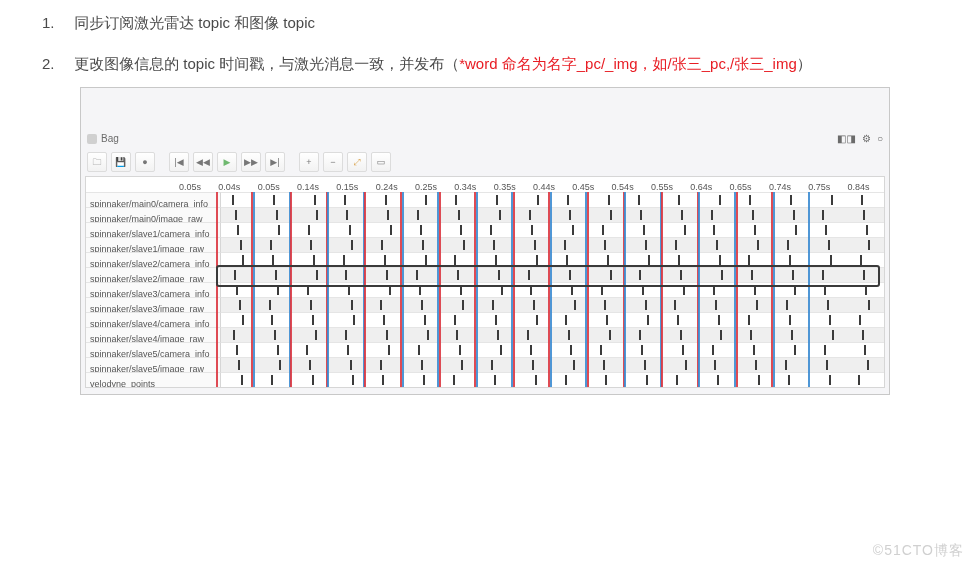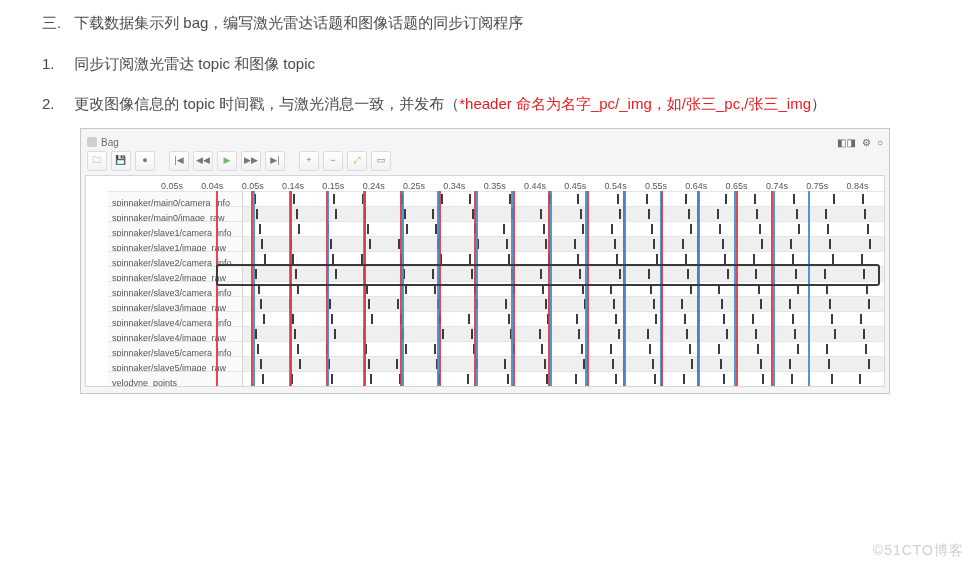--- a/index.html
+++ b/index.html
@@ -28,26 +28,27 @@
     width: 810px;
   }
   .fig-inner {
     border: 1px solid #c8c8c8;
     background: #f5f5f7;
     padding: 2px 2px 6px 2px;
     position: relative;
   }
   .titlebar {
     display:flex;
-    align-items:flex-start;
+    align-items:flex-end;
     justify-content: space-between;
     height:18px;
     padding: 0 4px;
     color:#6b6b6b;
     font-size:10px;
+    margin-top:42px;
   }
   .titlebar .title-left { display:flex; gap:4px; align-items:center;}
   .titlebar .title-right { display:flex; gap:6px; align-items:center;}
   .win-icon { width:10px; height:10px; border-radius:2px; background:#d0d0d0; display:inline-block; }
   .toolbar {
     display:flex;
     gap:4px;
     padding: 2px 4px 4px 4px;
     align-items:center;
   }
@@ -65,35 +66,34 @@
     border:1px solid #d6d6d6;
     margin: 0 2px;
     position:relative;
   }
   .time-labels {
     display:flex;
     font-size:9px;
     color:#555;
     position:relative;
     height:15px;
-    margin-left:72px;
+    margin-left:90px;
   }
   .time-labels span {
     flex:1;
     padding-left:2px;
     border-left:1px solid rgba(0,0,0,0);
   }
   .rows { position:relative; }
   .row {
     display:flex;
     align-items:stretch;
     height:15px;
     font-size:9px;
     color:#555;
-    margin-left:22px;
   }
   .row:nth-child(odd) .track { background:#ffffff; }
   .row:nth-child(even) .track { background:#efefef; }
   .row-label {
     width:128px;
     padding: 1px 2px 0 4px;
     white-space: nowrap;
     border-right:1px solid #d6d6d6;
     border-top:1px solid #e5e5e5;
     background:#fafafa;
@@ -146,33 +146,29 @@
     letter-spacing:1px;
   }
   .ig { color:#6fb96f; }
   .io { color:#d9a24a; }
 </style>
 </head>
 <body>
 
 <div class="doc">
 
-  <p class="p">
-    <span class="num">三.</span>
-    <span>下载数据集示列 bag，编写激光雷达话题和图像话题的同步订阅程序</span>
-  </p>
 
   <p class="p">
     <span class="num">1.</span>
     <span>同步订阅激光雷达 topic 和图像 topic</span>
   </p>
 
   <p class="p">
     <span class="num">2.</span>
-    <span class="black">更改图像信息的 topic 时间戳，与激光消息一致，并发布（</span><span class="red">*header 命名为名字_pc/_img，如/张三_pc,/张三_img</span><span class="black">）</span>
+    <span class="black">更改图像信息的 topic 时间戳，与激光消息一致，并发布（</span><span class="red">*word 命名为名字_pc/_img，如/张三_pc,/张三_img</span><span class="black">）</span>
   </p>
 
 
   <div class="figure">
     <div class="fig-inner">
 
       <div class="titlebar">
         <div class="title-left">
           <span class="win-icon"></span>
           <span>Bag</span>

